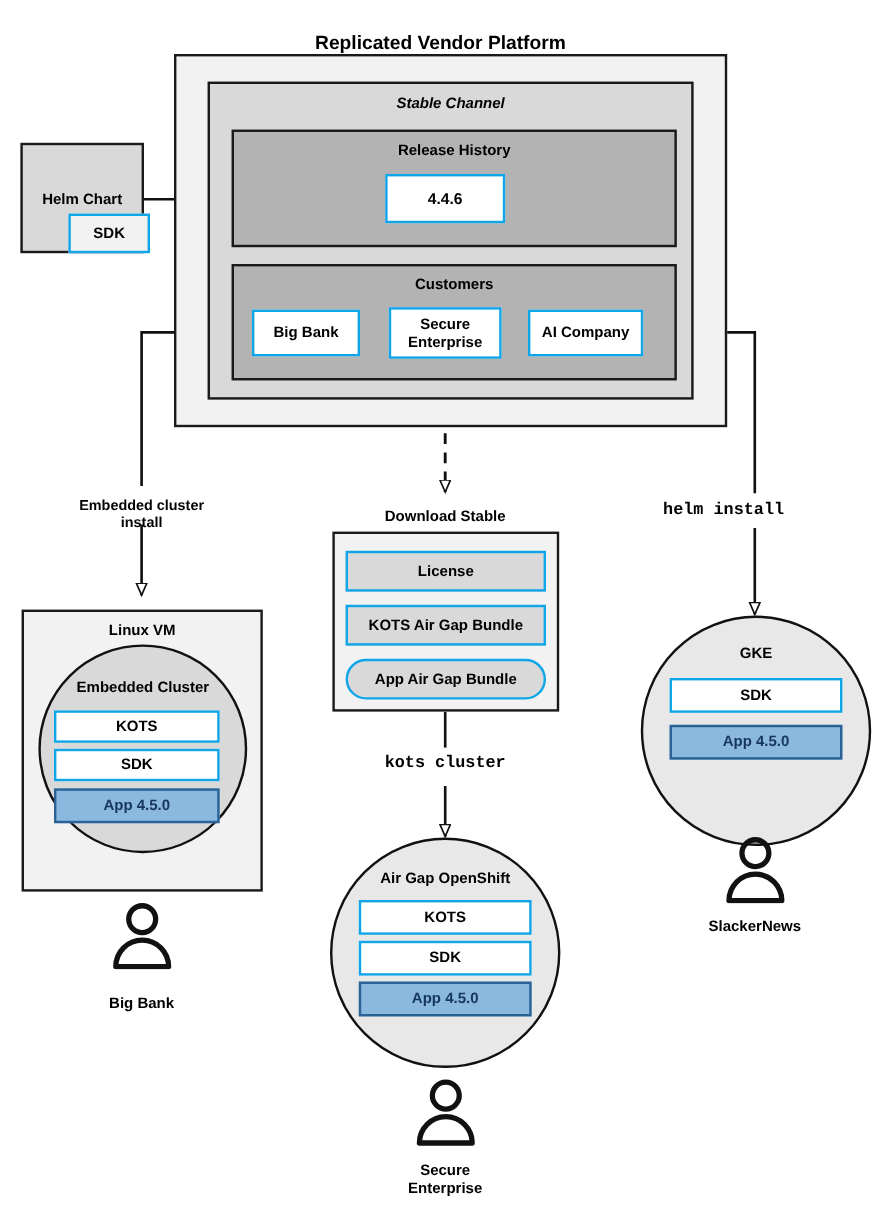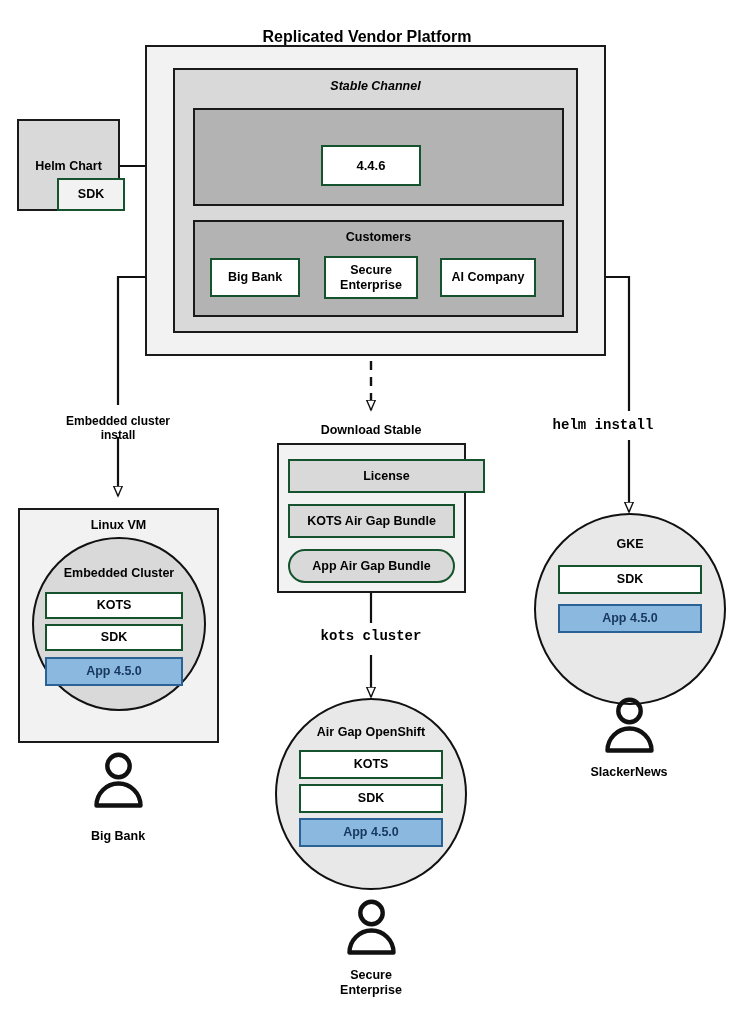--- a/index.html
+++ b/index.html
@@ -46,21 +46,21 @@
     border:2px solid #1a1a1a;
     box-sizing:border-box;
   }
   .frame-outer{background:#f2f2f2;}
   .frame-mid{background:#d9d9d9;}
   .frame-inner{background:#b3b3b3;}
 
   
   .node{
     position:absolute;
-    border:2px solid #14532d;
+    border:2px solid #0ea5e9;
     box-sizing:border-box;
     display:flex;
     align-items:center;
     justify-content:center;
     text-align:center;
     font-weight:bold;
     line-height:1.16;
     background:#ffffff;
     white-space:pre-line;
   }
@@ -129,20 +129,21 @@
   <div class="node node-lgrey" style="left:57px;top:178px;width:68px;height:33px;font-size:12.5px;">
     <span>SDK</span>
   </div>
 
   <div class="frame frame-outer" style="left:145px;top:45px;width:461px;height:311px;"></div>
 
   <div class="frame frame-mid" style="left:173px;top:68px;width:405px;height:265px;"></div>
   <div class="lbl" style="left:173px;top:79px;width:405px;font-size:12.5px;font-style:italic;">Stable Channel</div>
 
   <div class="frame frame-inner" style="left:193px;top:108px;width:371px;height:98px;"></div>
+  <div class="lbl" style="left:193px;top:118px;width:371px;font-size:12.5px;">Release History</div>
 
   <div class="node" style="left:321px;top:145px;width:100px;height:41px;font-size:13px;">
     <span>4.4.6</span>
   </div>
 
   <div class="frame frame-inner" style="left:193px;top:220px;width:371px;height:97px;"></div>
   <div class="lbl" style="left:193px;top:230px;width:371px;font-size:12.5px;">Customers</div>
 
   <div class="node" style="left:210px;top:258px;width:90px;height:39px;font-size:12.5px;">
     <span>Big Bank</span>
@@ -158,21 +159,21 @@
   <div class="lbl" style="left:38px;top:414px;width:160px;font-size:12px;">Embedded cluster
 install</div>
 
   <div class="lbl mono" style="left:281px;top:628px;width:180px;font-size:14px;">kots cluster</div>
 
   <div class="lbl mono" style="left:513px;top:417px;width:180px;font-size:14px;">helm install</div>
 
   <div class="lbl" style="left:281px;top:423px;width:180px;font-size:12.5px;">Download Stable</div>
   <div class="frame frame-outer" style="left:277px;top:443px;width:189px;height:150px;"></div>
 
-  <div class="node node-grey" style="left:288px;top:459px;width:197px;height:34px;font-size:12.5px;">
+  <div class="node node-grey" style="left:288px;top:459px;width:167px;height:34px;font-size:12.5px;">
     <span>License</span>
   </div>
   <div class="node node-grey" style="left:288px;top:504px;width:167px;height:34px;font-size:12.5px;">
     <span>KOTS Air Gap Bundle</span>
   </div>
   <div class="node node-grey" style="left:288px;top:549px;width:167px;height:34px;font-size:12.5px;border-radius:17px;">
     <span>App Air Gap Bundle</span>
   </div>
 
   <div class="frame frame-outer" style="left:18px;top:508px;width:201px;height:235px;"></div>

